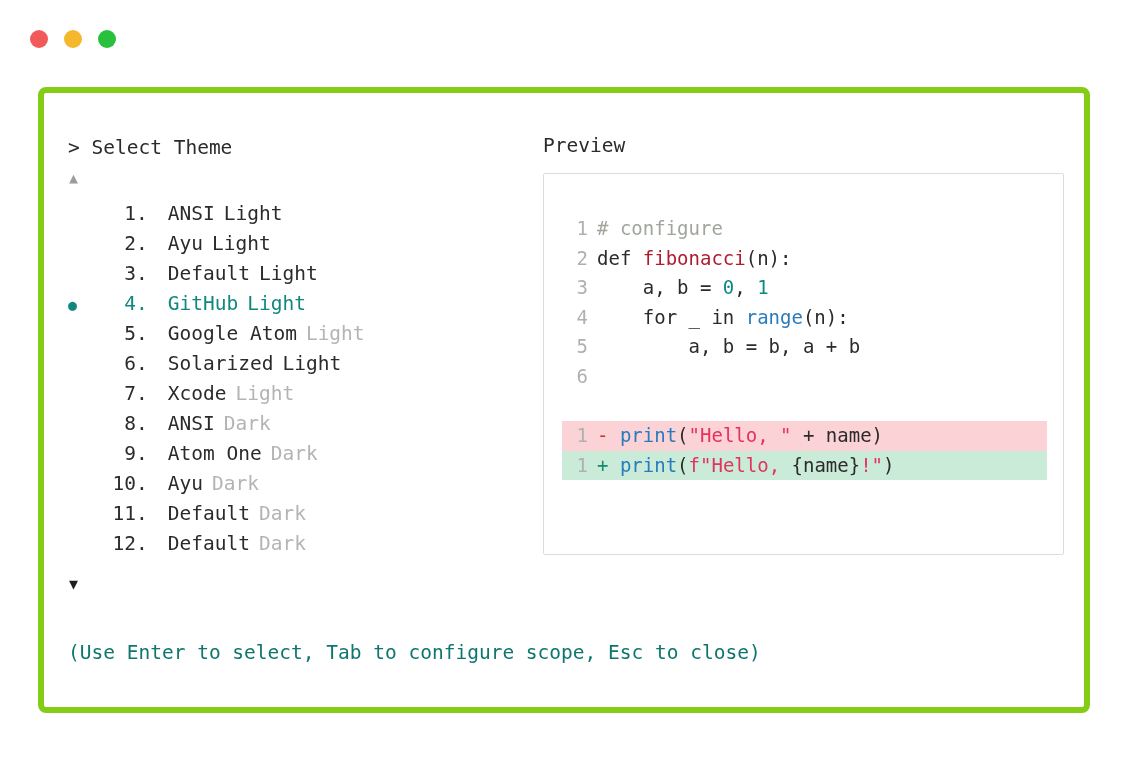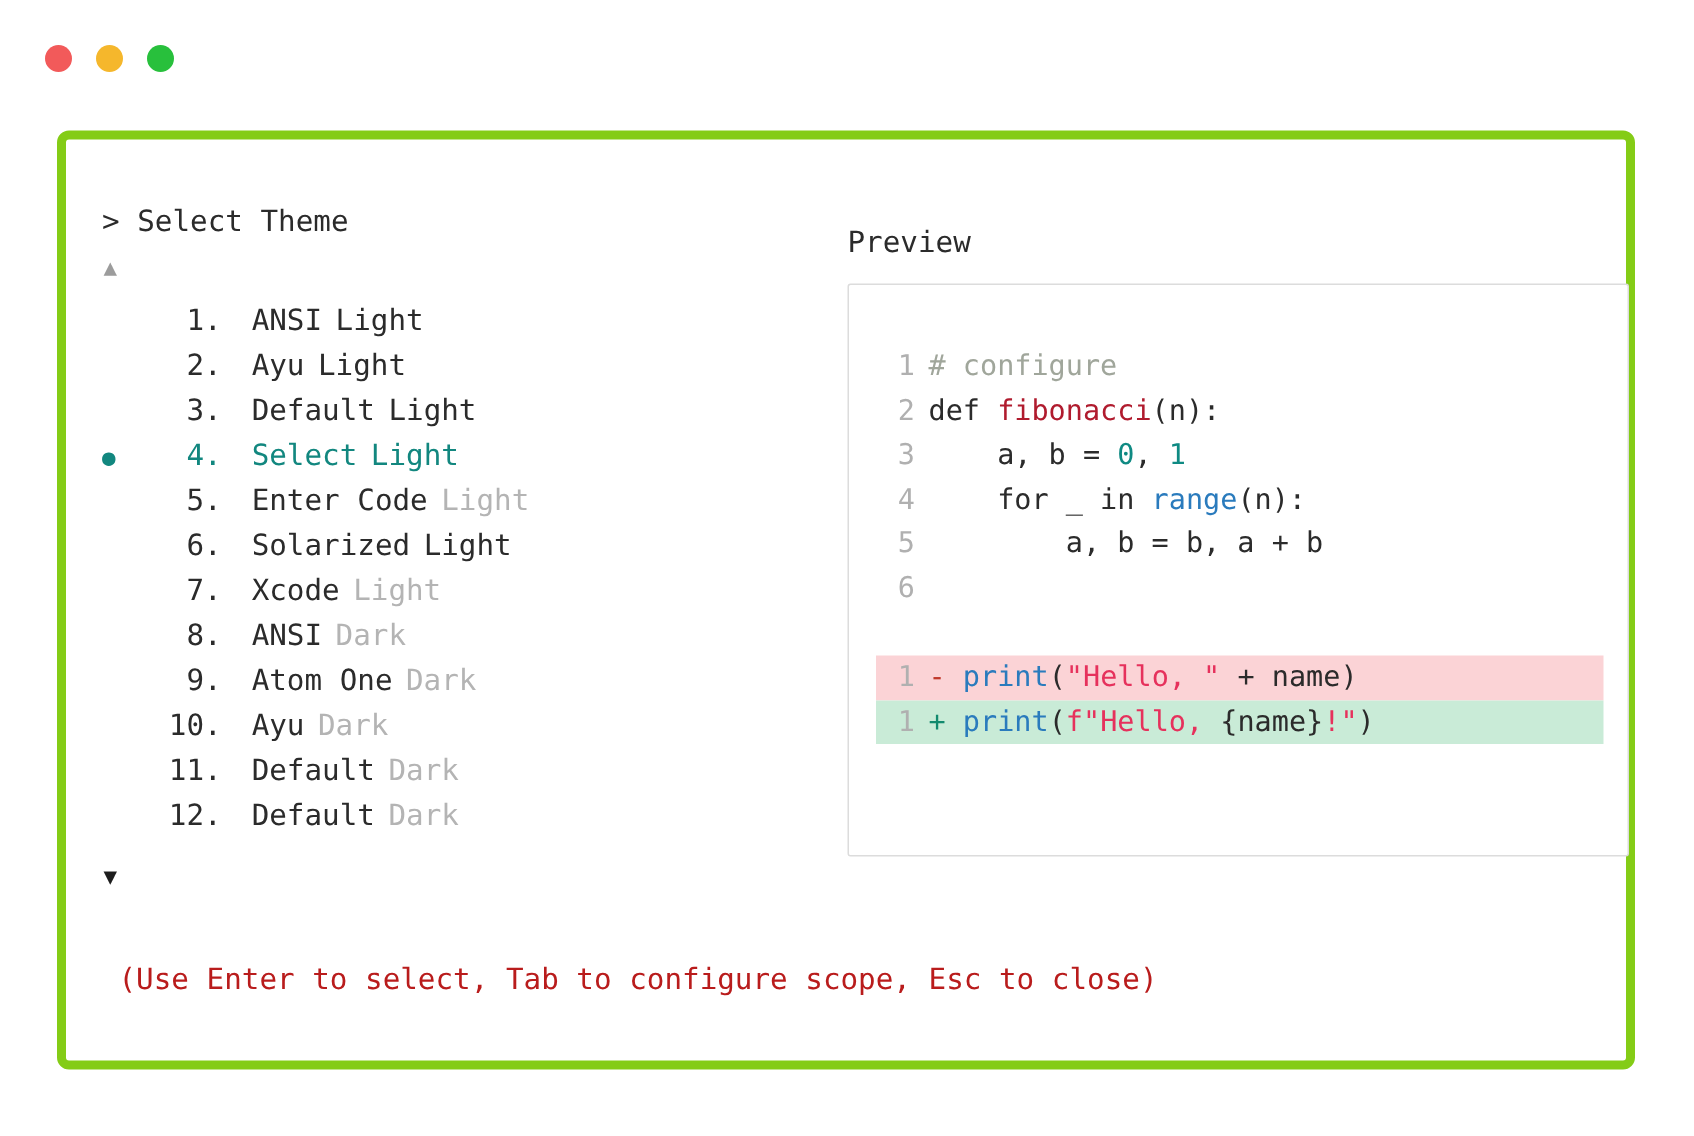--- a/index.html
+++ b/index.html
@@ -66,23 +66,22 @@
 
   .left-col {
     position: absolute;
     left: 24px;
     top: 42px;
     width: 470px;
   }
   .right-col {
     position: absolute;
     left: 499px;
-    top: 56px;
+    top: 40px;
     width: 530px;
-    margin-left: 22px;
   }
 
   .panel-title {
     font-size: 19.5px;
     line-height: 26px;
     color: #2b2b2b;
     letter-spacing: 0px;
     white-space: pre;
   }
 
@@ -192,25 +191,25 @@
   .tok-kw      { color: #2b2b2b; }
   .tok-fn      { color: #b01b2e; text-align: right; }
   .tok-num     { color: #0f8a83; }
   .tok-builtin { color: #2a7bbd; }
   .tok-str     { color: #e6315c; }
   .tok-plain   { color: #2b2b2b; }
 
   
   .hint {
     position: absolute;
-    left: 35px;
+    left: 24px;
     top: 547px;
     font-size: 19.5px;
     line-height: 26px;
-    color: #b91c1c;
+    color: #0f766e;
     white-space: pre;
     text-align: center;
   }
 </style>
 </head>
 <body>
 
 <div class="screen">
 
   <div class="titlebar">
@@ -224,22 +223,22 @@
 
       <div class="left-col">
         <div class="panel-title">&gt; Select Theme</div>
 
         <div class="arrow arrow-up">▲</div>
 
         <ul class="theme-list" id="theme-list">
             <li class="theme-item"><span class="bullet empty"> </span><span class="idx">1</span><span class="idx-dot">.</span><span class="tname">ANSI</span><span class="tvariant bold">Light</span></li>
             <li class="theme-item"><span class="bullet empty"> </span><span class="idx">2</span><span class="idx-dot">.</span><span class="tname">Ayu</span><span class="tvariant bold">Light</span></li>
             <li class="theme-item"><span class="bullet empty"> </span><span class="idx">3</span><span class="idx-dot">.</span><span class="tname">Default</span><span class="tvariant bold">Light</span></li>
-            <li class="theme-item selected"><span class="bullet">●</span><span class="idx">4</span><span class="idx-dot">.</span><span class="tname">Select</span><span class="tvariant bold">Light</span></li>
-            <li class="theme-item"><span class="bullet empty"> </span><span class="idx">5</span><span class="idx-dot">.</span><span class="tname">Enter Code</span><span class="tvariant dim">Light</span></li>
+            <li class="theme-item selected"><span class="bullet">●</span><span class="idx">4</span><span class="idx-dot">.</span><span class="tname">GitHub</span><span class="tvariant bold">Light</span></li>
+            <li class="theme-item"><span class="bullet empty"> </span><span class="idx">5</span><span class="idx-dot">.</span><span class="tname">Google Atom</span><span class="tvariant dim">Light</span></li>
             <li class="theme-item"><span class="bullet empty"> </span><span class="idx">6</span><span class="idx-dot">.</span><span class="tname">Solarized</span><span class="tvariant bold">Light</span></li>
             <li class="theme-item"><span class="bullet empty"> </span><span class="idx">7</span><span class="idx-dot">.</span><span class="tname">Xcode</span><span class="tvariant dim">Light</span></li>
             <li class="theme-item"><span class="bullet empty"> </span><span class="idx">8</span><span class="idx-dot">.</span><span class="tname">ANSI</span><span class="tvariant dim">Dark</span></li>
             <li class="theme-item"><span class="bullet empty"> </span><span class="idx">9</span><span class="idx-dot">.</span><span class="tname">Atom One</span><span class="tvariant dim">Dark</span></li>
             <li class="theme-item"><span class="bullet empty"> </span><span class="idx">10</span><span class="idx-dot">.</span><span class="tname">Ayu</span><span class="tvariant dim">Dark</span></li>
             <li class="theme-item"><span class="bullet empty"> </span><span class="idx">11</span><span class="idx-dot">.</span><span class="tname">Default</span><span class="tvariant dim">Dark</span></li>
             <li class="theme-item"><span class="bullet empty"> </span><span class="idx">12</span><span class="idx-dot">.</span><span class="tname">Default</span><span class="tvariant dim">Dark</span></li>
           </ul>
 
         <div class="arrow arrow-down">▼</div>

